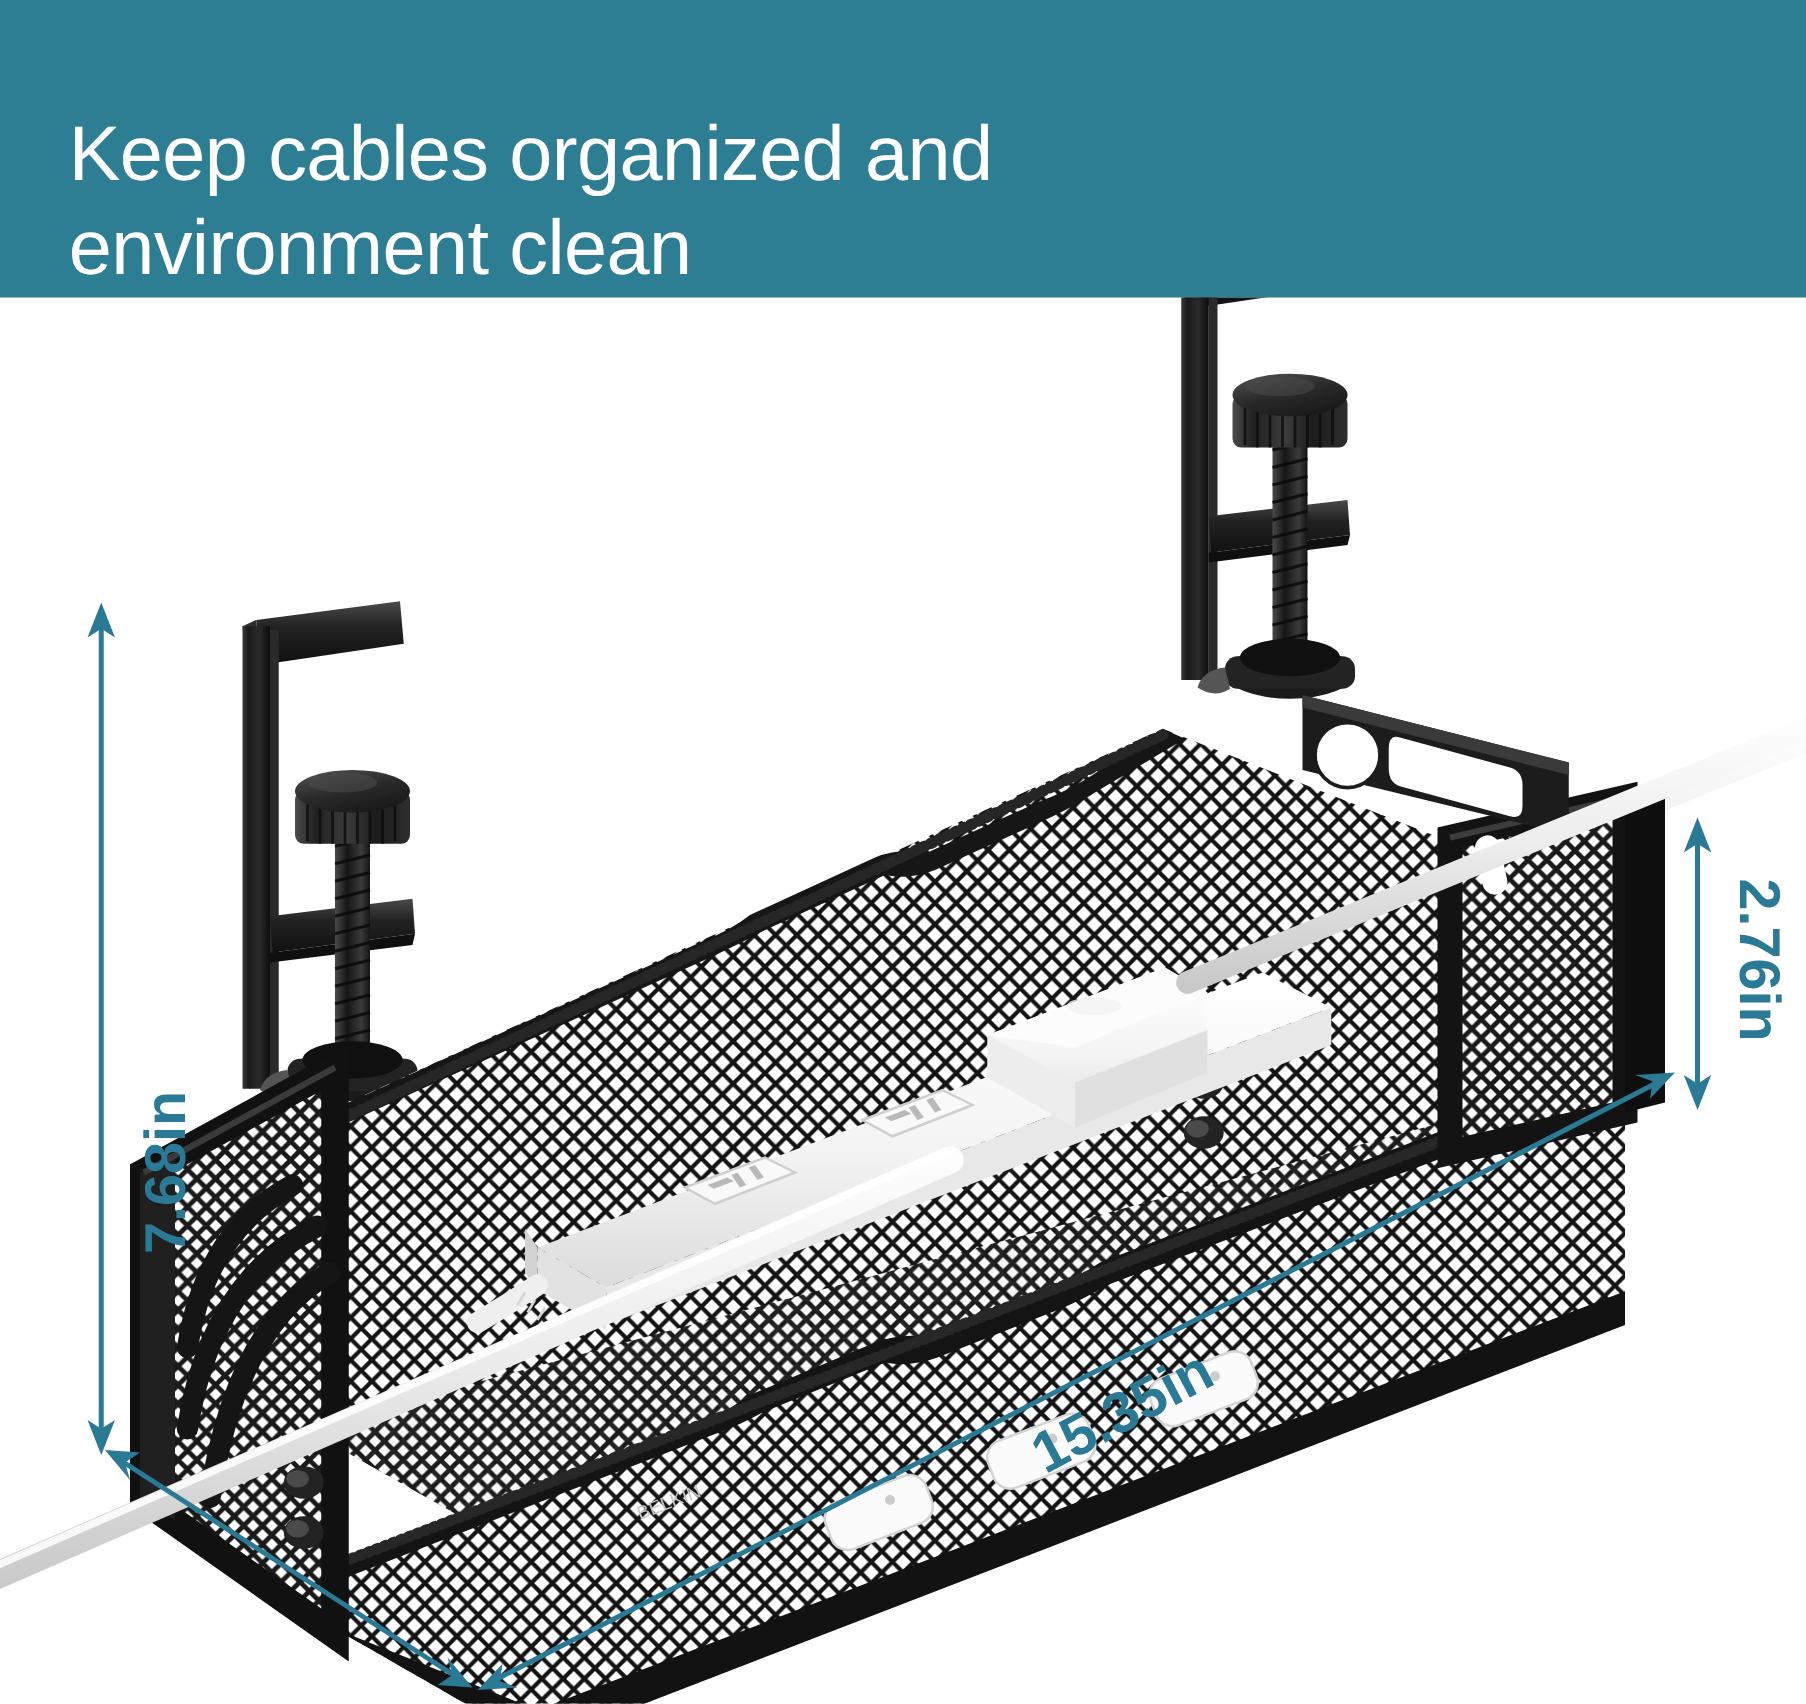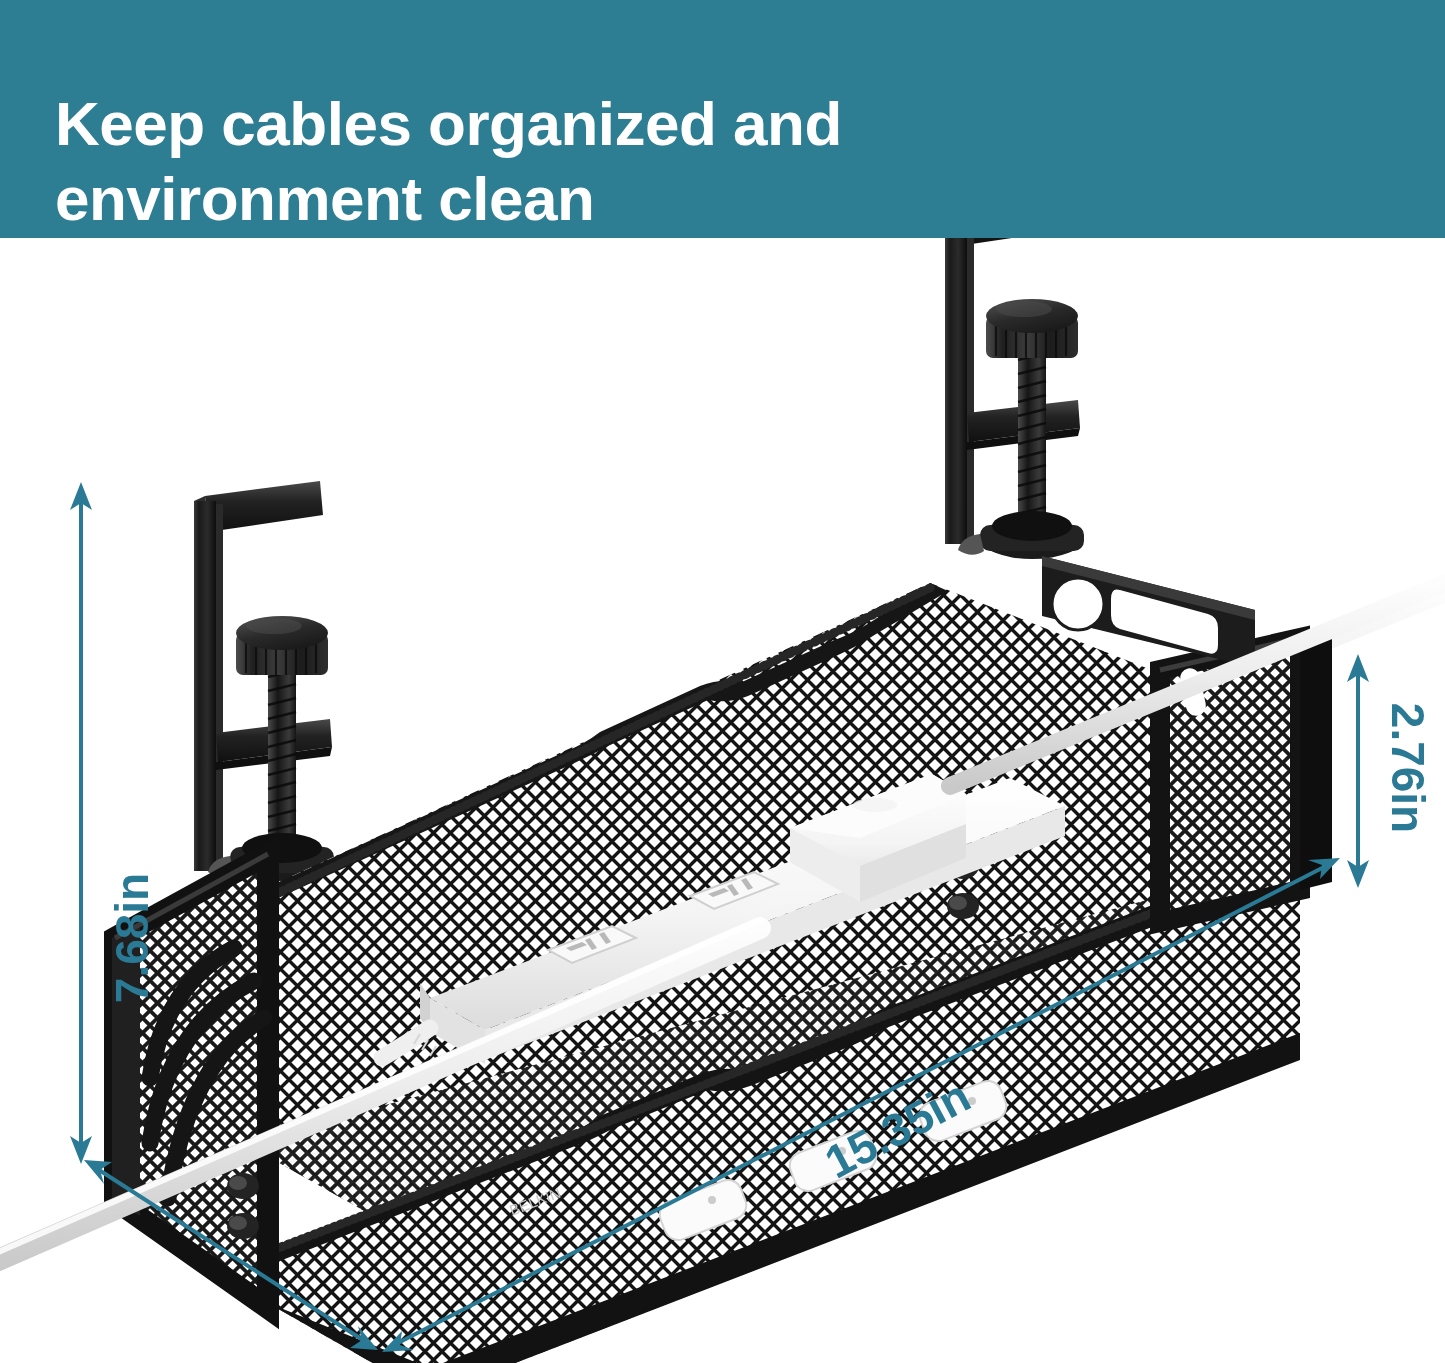--- a/index.html
+++ b/index.html
@@ -1,21 +1,21 @@
 <!DOCTYPE html>
 <html><head>
 <meta charset="utf-8">
 <style>
   html,body{margin:0;padding:0;background:#ffffff;}
   body{width:1445px;height:1363px;position:relative;overflow:hidden;
        font-family:"Liberation Sans",sans-serif;}
 
   #banner{position:absolute;left:0;top:0;width:1445px;height:238px;}
   #banner-title{position:absolute;left:55px;top:44px;width:1000px;
-     color:#ffffff;font-size:62px;line-height:1.22;font-weight:bold;
+     color:#ffffff;font-size:62px;line-height:1.22;font-weight:normal;
      letter-spacing:-0.5px;white-space:pre-line;}
 
   #stage{position:absolute;left:0;top:238px;width:1445px;height:1125px;}
   svg{display:block;}
 
   .dimtext{font-family:"Liberation Sans",sans-serif;font-weight:bold;
      font-size:46px;letter-spacing:0px;}
 </style>
 </head>
 <body>

